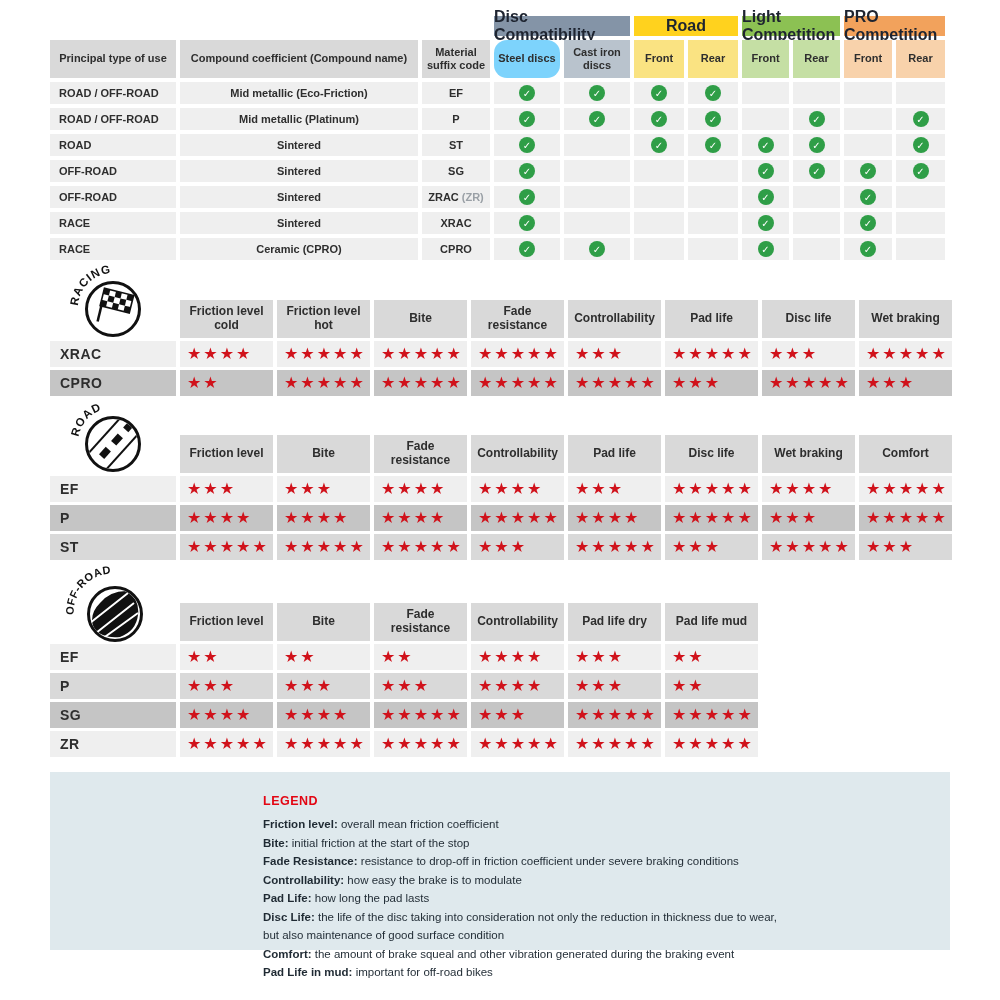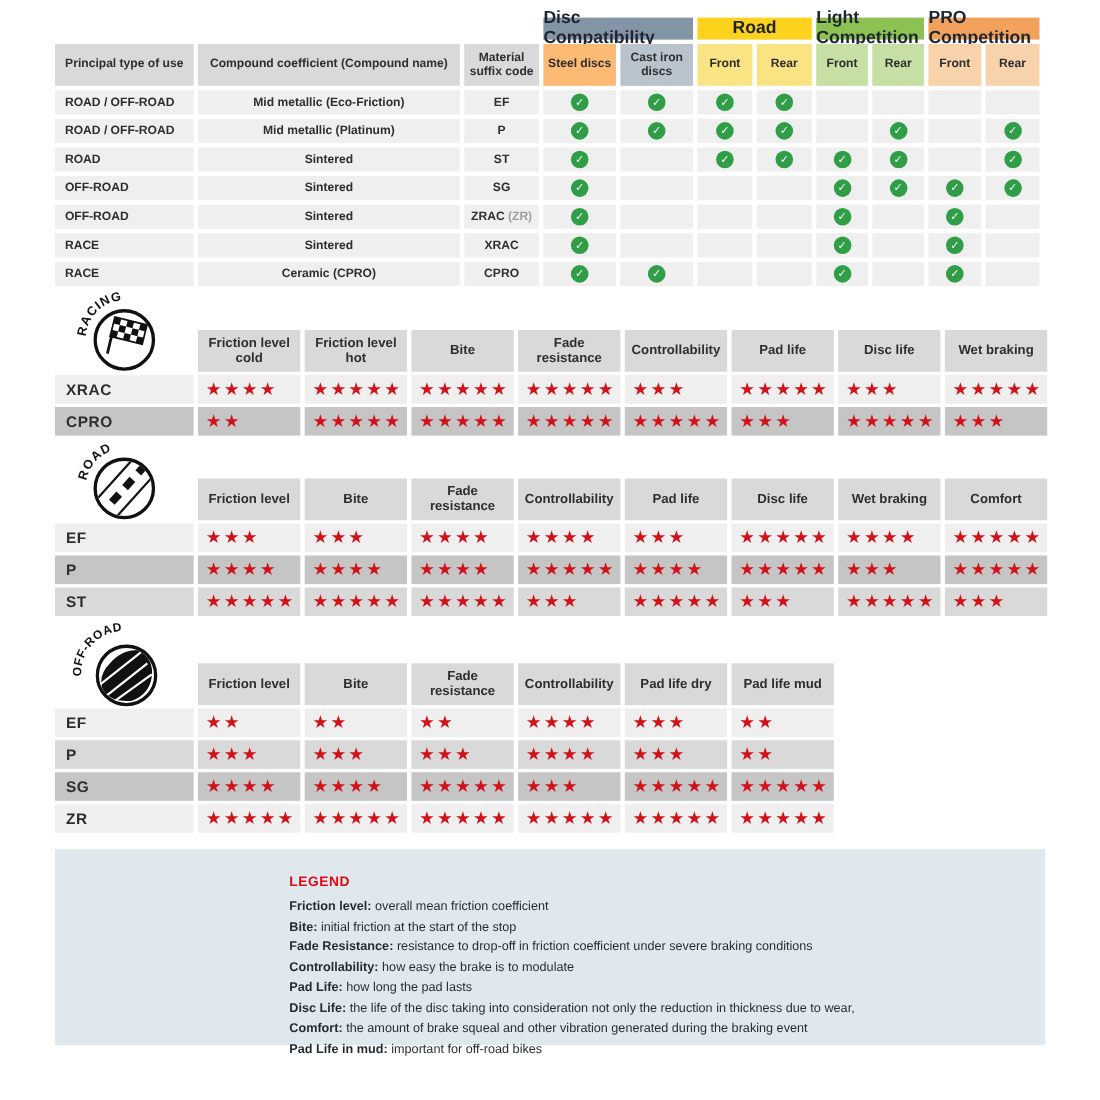--- a/index.html
+++ b/index.html
@@ -57,21 +57,21 @@
 
   <div class="compat-table">
       <div class="group-spacer"></div>
       <div class="group-header" style="background: rgb(132, 148, 167);">Disc Compatibility</div>
       <div class="group-header" style="background: rgb(255, 210, 30);">Road</div>
       <div class="group-header" style="background: rgb(140, 193, 83);">Light Competition</div>
       <div class="group-header" style="background: rgb(242, 162, 92);">PRO Competition</div>
       <div class="col-header">Principal type of use</div>
       <div class="col-header">Compound coefficient (Compound name)</div>
       <div class="col-header">Material suffix code</div>
-      <div class="sub-header" style="background: #fdba74;">Steel discs</div>
+      <div class="sub-header" style="background: #7dd3fc; border-radius: 13px;">Steel discs</div>
       <div class="sub-header" style="background: rgb(185, 195, 205);">Cast iron discs</div>
       <div class="sub-header" style="background: rgb(250, 227, 130);">Front</div>
       <div class="sub-header" style="background: rgb(250, 227, 130);">Rear</div>
       <div class="sub-header" style="background: rgb(197, 223, 164);">Front</div>
       <div class="sub-header" style="background: rgb(197, 223, 164);">Rear</div>
       <div class="sub-header" style="background: rgb(248, 210, 171);">Front</div>
       <div class="sub-header" style="background: rgb(248, 210, 171);">Rear</div>
       <div class="cell use-cell">ROAD / OFF-ROAD</div>
       <div class="cell compound-cell">Mid metallic (Eco-Friction)</div>
       <div class="cell code-cell">EF</div>
@@ -510,18 +510,19 @@
 
   <div class="legend">
     <div class="legend-title">LEGEND</div>
     <div>
         <div class="legend-line"><b>Friction level:</b> overall mean friction coefficient</div>
         <div class="legend-line"><b>Bite:</b> initial friction at the start of the stop</div>
         <div class="legend-line"><b>Fade Resistance:</b> resistance to drop-off in friction coefficient under severe braking conditions</div>
         <div class="legend-line"><b>Controllability:</b> how easy the brake is to modulate</div>
         <div class="legend-line"><b>Pad Life:</b> how long the pad lasts</div>
         <div class="legend-line"><b>Disc Life:</b> the life of the disc taking into consideration not only the reduction in thickness due to wear,</div>
+        <div class="legend-line">but also maintenance of good surface condition</div>
         <div class="legend-line"><b>Comfort:</b> the amount of brake squeal and other vibration generated during the braking event</div>
         <div class="legend-line"><b>Pad Life in mud:</b> important for off-road bikes</div>
       </div>
   </div>
 
 </div>
 
 </body></html>

